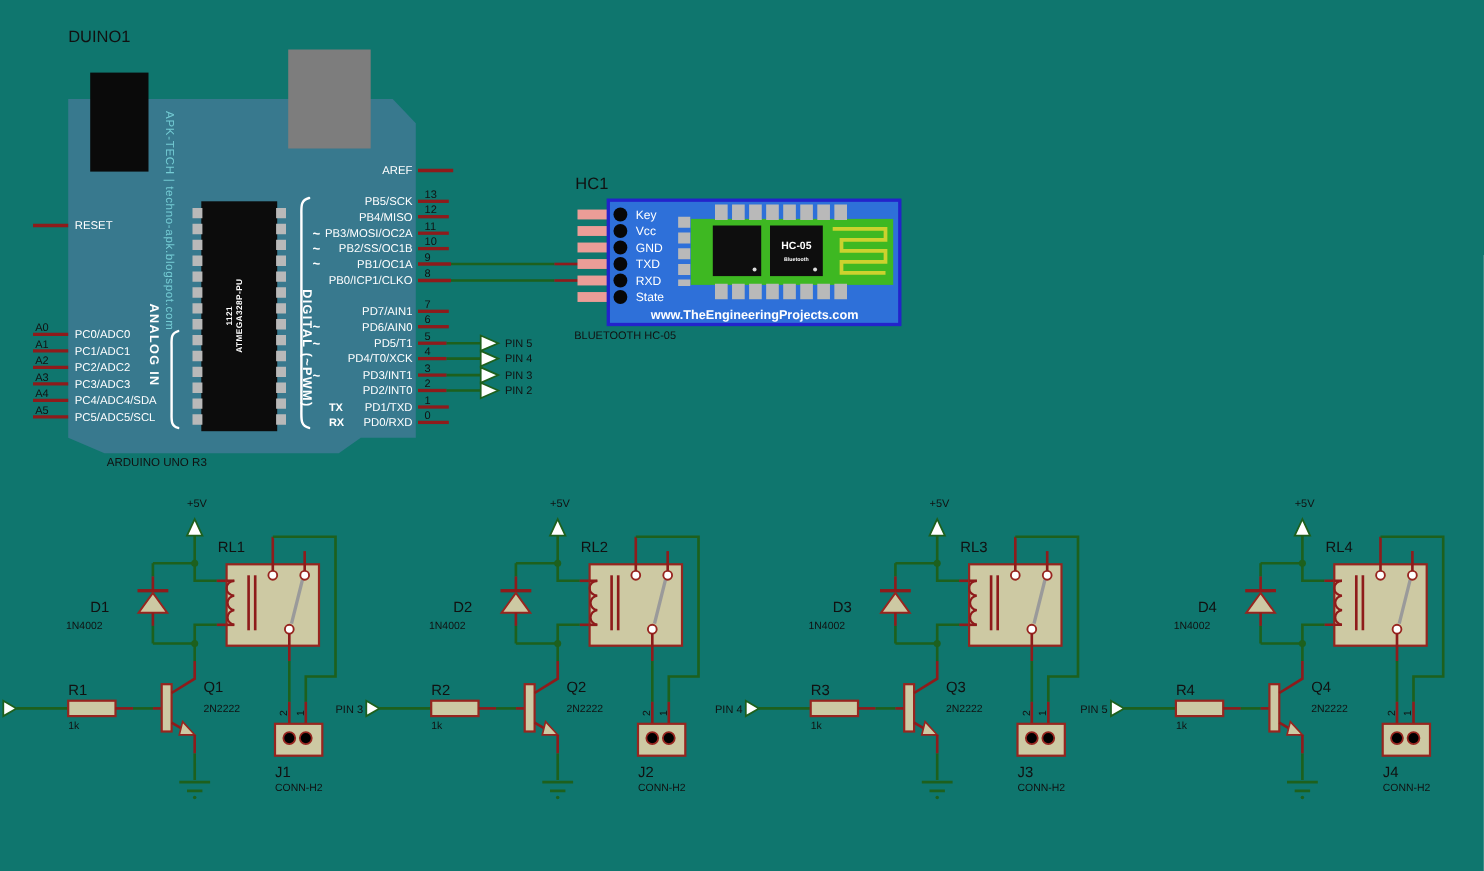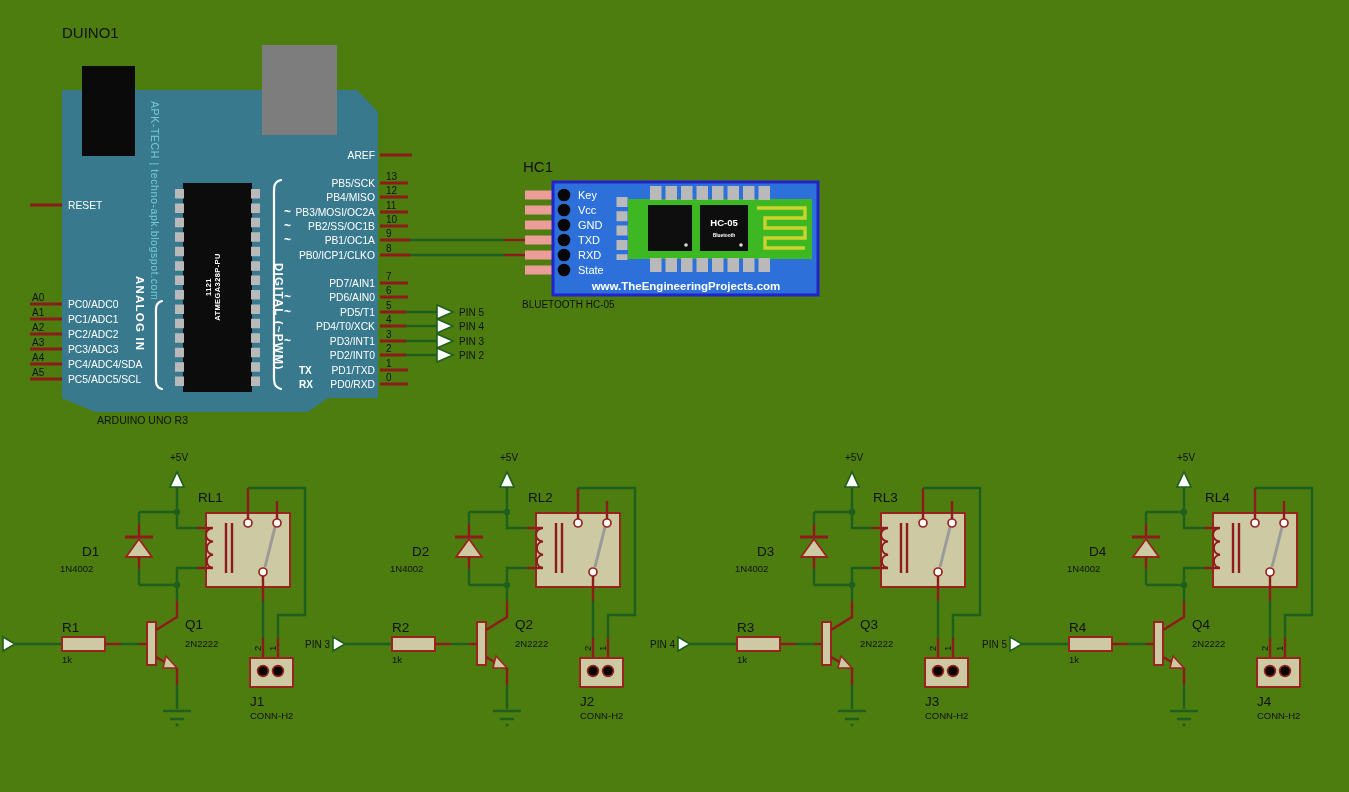--- a/index.html
+++ b/index.html
@@ -1,16 +1,16 @@
 <!DOCTYPE html>
 <html><head>
 <meta charset="utf-8">
 <style>
   html,body{margin:0;padding:0;background:#fff;}
-  .canvas{position:relative;width:1349px;height:792px;background:#4d7c0f;overflow:hidden;
+  .canvas{position:relative;width:1349px;height:792px;background:#0f766e;overflow:hidden;
           font-family:"Liberation Sans",sans-serif;}
   svg text{font-family:"Liberation Sans",sans-serif;}
   
   .wg{stroke:#1d601d;stroke-width:2.4;fill:none;}
   .wr{stroke:#8e1b1b;stroke-width:2.4;fill:none;}
   .wr3{stroke:#8e1b1b;stroke-width:3;fill:none;}
   .comp{fill:#cdc9a3;stroke:#97251f;stroke-width:2;}
   .contact{fill:#ffffff;stroke:#97251f;stroke-width:1.7;}
   .jdot{fill:#1d601d;}
   .arrow{fill:#ffffff;stroke:#1d601d;stroke-width:1.6;}

